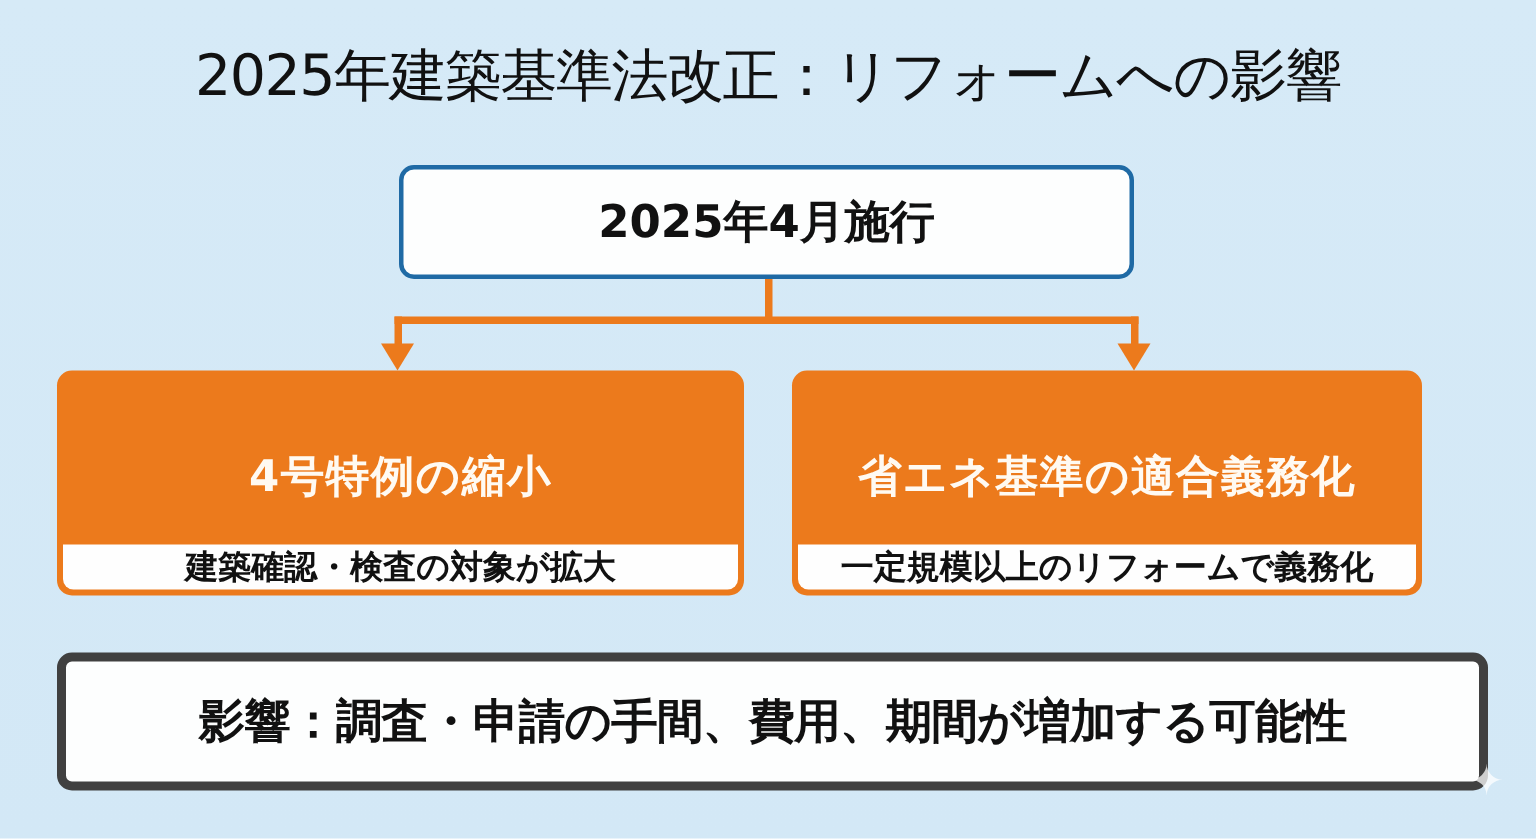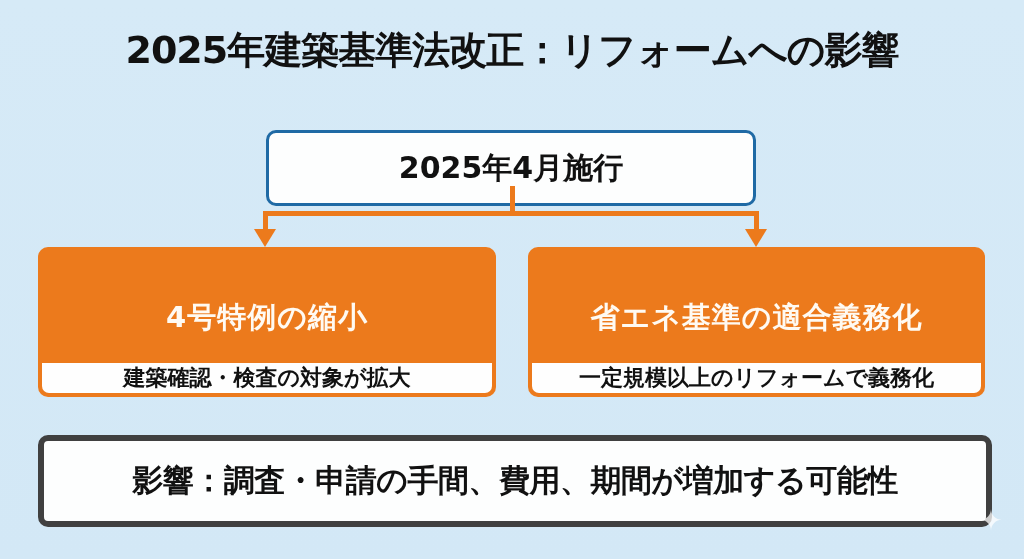--- a/index.html
+++ b/index.html
@@ -14,41 +14,40 @@
       background: linear-gradient(180deg, #d6eaf7 0%, #d3e8f6 100%);
       font-family: "DejaVu Sans", "Liberation Sans", sans-serif;
     }
     .title {
       position: absolute;
       left: 0;
       top: 22px;
       width: 1024px;
       text-align: center;
       font-size: 38px;
-      font-weight: bold;
+      font-weight: normal;
       color: #111;
       letter-spacing: -1px;
       line-height: 56px;
     }
     .top-box {
       position: absolute;
       left: 266px;
       top: 110px;
       width: 484px;
       height: 70px;
       background: #fdfefe;
       border: 3px solid #1f6aa5;
       border-radius: 10px;
       display: flex;
       align-items: center;
       justify-content: center;
       font-size: 30px;
       font-weight: bold;
       color: #111;
-      margin-top: 20px;
     }
     .connector {
       position: absolute;
       background: #ec7a1c;
     }
     .arrow-head {
       position: absolute;
       width: 0;
       height: 0;
       border-left: 11px solid transparent;
@@ -132,21 +131,21 @@
 <div class="connector" style="left:263px; top:211px; width:5px; height:20px;"></div>
 <div class="connector" style="left:754px; top:211px; width:5px; height:20px;"></div>
 <div class="arrow-head" style="left:254px; top:229px;"></div>
 <div class="arrow-head" style="left:745px; top:229px;"></div>
 
 <div class="card" style="left:38px; width:458px;">
   <div class="card-header">4号特例の縮小</div>
   <div class="card-body">建築確認・検査の対象が拡大</div>
 </div>
 
-<div class="card" style="left:528px; width:457px;">
+<div class="card" style="left:528px; width:420px;">
   <div class="card-header">省エネ基準の適合義務化</div>
   <div class="card-body">一定規模以上のリフォームで義務化</div>
 </div>
 
 <div class="bottom-box">
   <span>影響：調査・申請の手間、費用、期間が増加する可能性</span>
 </div>
 
 <div class="sparkle">✦</div>
 

